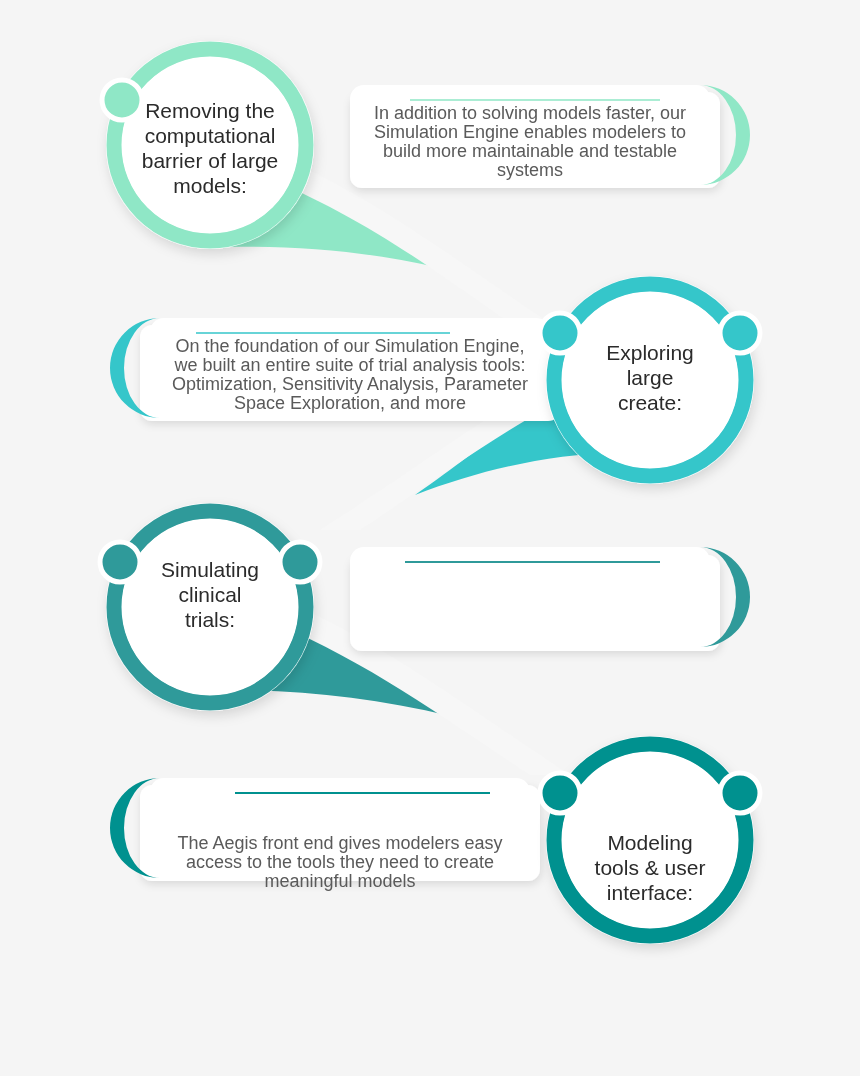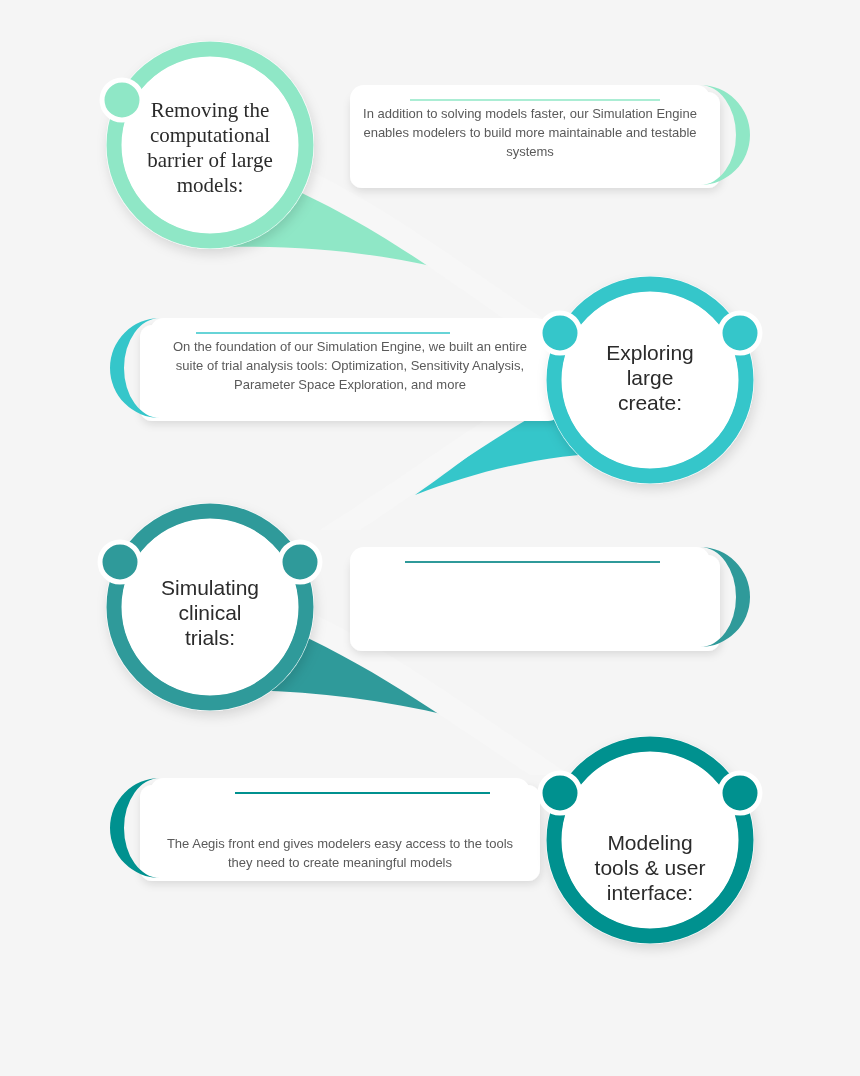--- a/index.html
+++ b/index.html
@@ -29,21 +29,21 @@
     font-size: 21px;
     line-height: 25px;
     font-family: "Liberation Sans", sans-serif;
     white-space: pre-line;
     pointer-events: none;
   }
   .panel-body {
     position: absolute;
     text-align: center;
     color: #5a5a5a;
-    font-size: 13px;
+    font-size: 18px;
     line-height: 19px;
     font-family: "Liberation Sans", sans-serif;
     pointer-events: none;
   }
 </style>
 </head>
 <body>
 
 <div id="infographic">
 
@@ -127,37 +127,37 @@
       <g filter="url(#softshadow)">
         <circle cx="650" cy="840" r="104" fill="#ffffff"></circle>
       </g>
       <circle cx="650" cy="840" r="96" fill="none" stroke="#00918F" stroke-width="15"></circle>
       <circle cx="650" cy="840" r="88" fill="#ffffff"></circle>
       <circle cx="560" cy="793" r="20" fill="#00918F" stroke="#ffffff" stroke-width="5"></circle>
       <circle cx="740" cy="793" r="20" fill="#00918F" stroke="#ffffff" stroke-width="5"></circle>
     </g>
   </svg>
 
-  <div class="circle-title" style="left:110px; top:98px; width:200px;font-family:Liberation Serif, serif;">Removing the
+  <div class="circle-title" style="left:110px; top:98px; width:200px;">Removing the
 computational
 barrier of large
 models:</div>
   <div class="panel-body" style="left:360px; top:104px; width:340px;">In addition to solving models faster, our
 Simulation Engine enables modelers to build
 more maintainable and testable systems</div>
 
   <div class="circle-title" style="left:570px; top:340px; width:160px;">Exploring
 large
 create:</div>
   <div class="panel-body" style="left:163px; top:337px; width:374px;">On the foundation of our Simulation Engine, we built
 an entire suite of trial analysis tools: Optimization,
 Sensitivity Analysis, Parameter Space Exploration,
 and more</div>
 
-  <div class="circle-title" style="left:130px; top:575px; width:160px;">Simulating
+  <div class="circle-title" style="left:130px; top:557px; width:160px;">Simulating
 clinical
 trials:</div>
 
   <div class="circle-title" style="left:570px; top:830px; width:160px;">Modeling
 tools &amp; user
 interface:</div>
   <div class="panel-body" style="left:163px; top:834px; width:354px;">The Aegis front end gives modelers easy
 access to the tools they need to create
 meaningful models</div>
 

